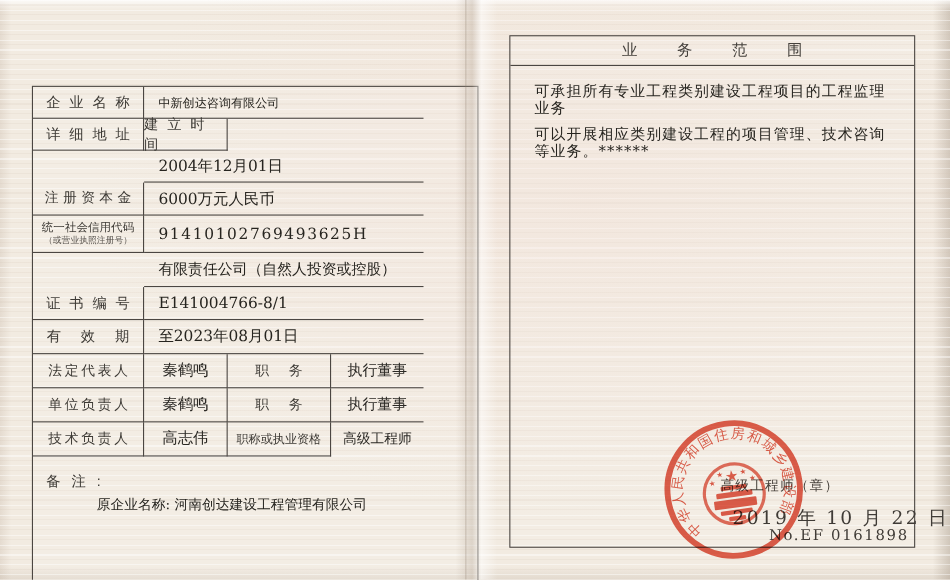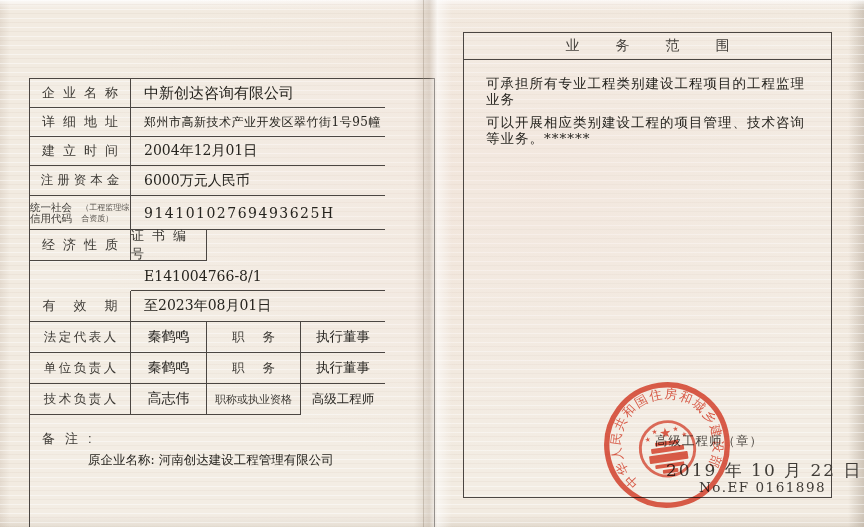--- a/index.html
+++ b/index.html
@@ -45,21 +45,21 @@
   .br{ border-right:1px solid #4b4642; }
   .lab{ justify-content:center; color:#3d3a35; font-size:13px; }
   .val{ grid-column:2 / 5; padding-left:13px; font-family:"DejaVu Serif", serif; font-size:14px; color:#26241f; }
   .sp8 { letter-spacing:8px;  margin-right:-8px; }
   .sp18{ letter-spacing:18px; margin-right:-18px; }
   .sp4 { letter-spacing:4px;  margin-right:-4px; font-size:12.5px; }
   .sp2 { letter-spacing:2.5px; margin-right:-2.5px; font-size:12.5px; }
   .addr{ font-size:12px; letter-spacing:.5px; }
   .code{ letter-spacing:1.5px; }
   .econ{ font-size:13.5px; }
-  .credit-label{ justify-content:center; line-height:11px; }
+  .credit-label{ flex-direction:column; justify-content:center; line-height:11px; }
   .credit-label .l1{ font-size:10.5px; color:#3d3a35; }
   .credit-label .l2{ font-size:8px; color:#55504a; }
   .pname{ justify-content:center; font-family:"DejaVu Serif", serif; font-size:14px; }
   .prole-label{ justify-content:center; font-size:12.5px; color:#3d3a35;align-items:center; }
   .prole-label .narrow{ font-size:11px; }
   .prole{ justify-content:center; font-family:"DejaVu Serif", serif; font-size:13.5px; }
   .remark-cell{ grid-column:1 / 5; align-items:flex-start; padding:14px 10px 0 12px; display:block; }
   .remark-label{ font-size:13px; color:#3d3a35; letter-spacing:10px; }
   .remark-lines{ margin:3px 0 0 46px; font-family:"DejaVu Serif", serif; font-size:12.5px; line-height:18px; color:#26241f; }
 
@@ -100,46 +100,43 @@
 </head>
 <body>
 
 <div class="scan">
 
   <div class="cert-table">
 
     <div class="cell lab bb br">
         <span class="sp8">企业名称</span>
       </div>
-    <div class="cell val bb" style="font-size:15px;">中新创达咨询有限公司</div>
+    <div class="cell val bb" style="font-size:11px;">中新创达咨询有限公司</div>
 
     <div class="cell lab bb br">
         <span class="sp8">详细地址</span>
       </div>
-    <div class="cell val bb addr">郑州市高新技术产业开发区翠竹街1号95幢</div>
 
     <div class="cell lab bb br">
         <span class="sp8">建立时间</span>
       </div>
     <div class="cell val bb">2004年12月01日</div>
 
     <div class="cell lab bb br">
         <span class="sp4">注册资本金</span>
       </div>
     <div class="cell val bb">6000万元人民币</div>
 
     <div class="cell lab bb br credit-label">
       <span class="l1">统一社会信用代码</span>
-      <span class="l2">（工程监理综合资质）</span>
+      <span class="l2">（或营业执照注册号）</span>
     </div>
     <div class="cell val bb code">91410102769493625H</div>
 
-    <div class="cell lab bb br">
-        <span class="sp8">经济性质</span>
-      </div>
+    <div class="cell val bb econ">有限责任公司（自然人投资或控股）</div>
 
     <div class="cell lab bb br">
         <span class="sp8">证书编号</span>
       </div>
     <div class="cell val bb">E141004766-8/1</div>
 
     <div class="cell lab bb br">
         <span class="sp18">有效期</span>
       </div>
     <div class="cell val bb">至2023年08月01日</div>

